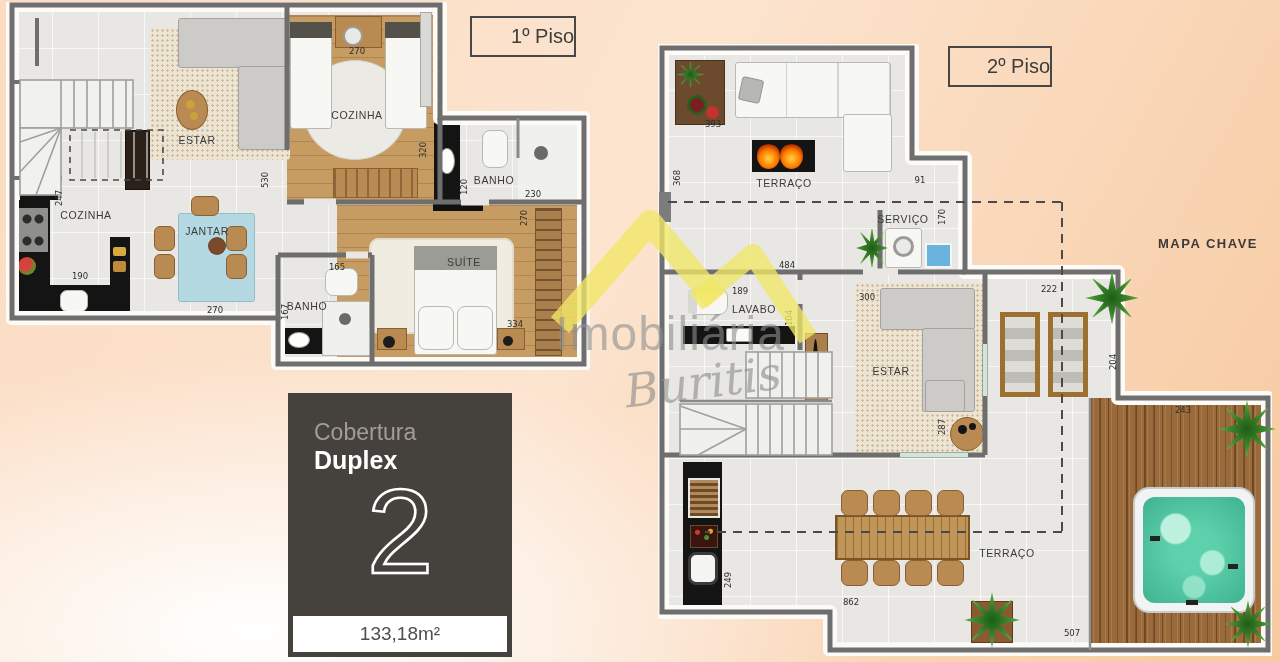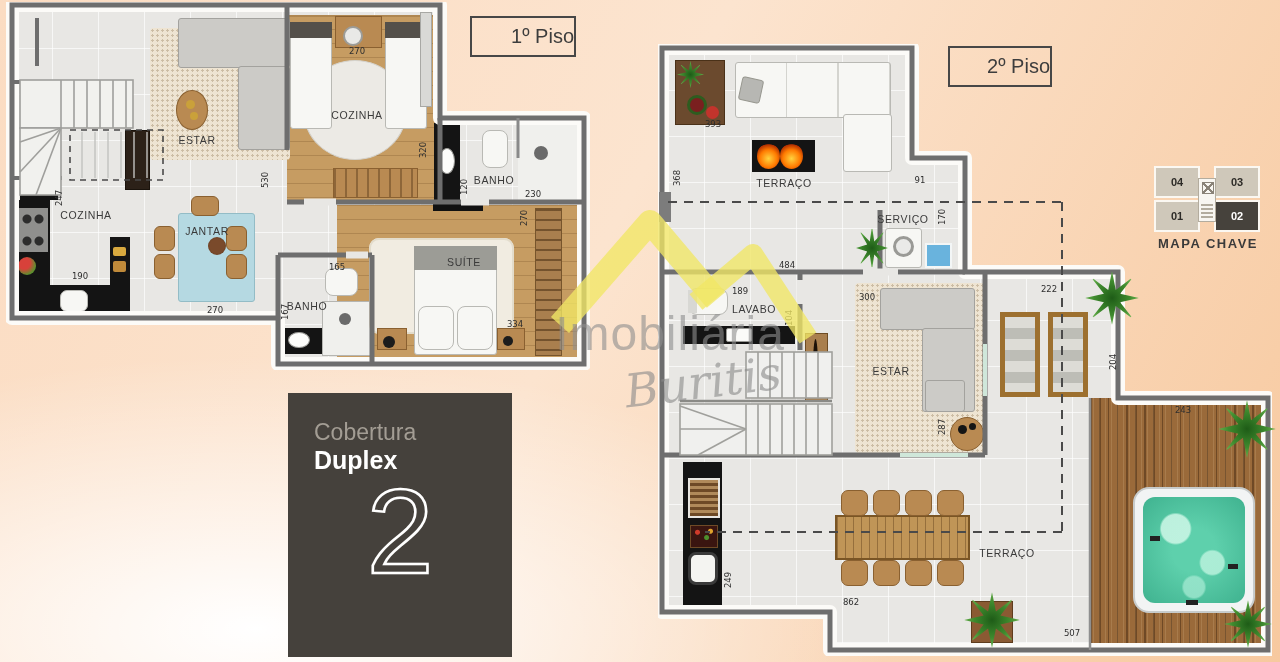--- a/index.html
+++ b/index.html
@@ -326,49 +326,32 @@
 </div>
 
 <div class="piso" style="left:470px;top:16px;width:102px;height:37px;">
   <span>1º Piso</span>
 </div>
 <div class="piso" style="left:948px;top:46px;width:100px;height:37px;">
   <span>2º Piso</span>
 </div>
 
 <div style="position:absolute;left:1146px;top:152px;width:124px;height:102px;z-index:8;">
-  <div style="position:absolute;left:6px;top:6px;width:112px;height:72px;">
-    <div class="km-unit" style="left:2px;top:8px;width:46px;height:32px;">
-        <span>04</span>
-      </div>
-    <div class="km-unit" style="left:62px;top:8px;width:46px;height:32px;">
-        <span>03</span>
-      </div>
-    <div class="km-unit" style="left:2px;top:42px;width:46px;height:32px;">
-        <span>01</span>
-      </div>
-    <div class="km-unit dark" style="left:62px;top:42px;width:46px;height:32px;">
-        <span>02</span>
-      </div>
-    <div style="position:absolute;left:46px;top:20px;width:18px;height:44px;background:#f8f6f1;border:1px solid #b3ac9e;box-sizing:border-box;">
-      <div style="position:absolute;left:3px;top:3px;width:10px;height:10px;border:1px solid #8a8378;background:
-        linear-gradient(45deg,transparent 44%,#8a8378 44% 56%,transparent 56%),
-        linear-gradient(-45deg,transparent 44%,#8a8378 44% 56%,transparent 56%);"></div>
-      <div style="position:absolute;left:2px;bottom:3px;width:12px;height:14px;background:repeating-linear-gradient(180deg,#b3ac9e 0 2px,transparent 2px 4px);"></div>
-    </div>
-  </div>
   <div style="position:absolute;left:0;right:0;top:84px;text-align:center;font-size:13px;font-weight:bold;letter-spacing:1.5px;color:#3a3a3a;">MAPA CHAVE</div>
 </div>
 
 <div id="info-card">
   <div class="cat">Cobertura</div>
   <div class="typ">Duplex</div>
   <svg style="position:absolute;left:52px;top:68px;" width="120" height="130" viewBox="0 0 120 130">
     <text x="60" y="112" text-anchor="middle" font-family="Liberation Sans, sans-serif" font-size="120" fill="none" stroke="#ffffff" stroke-width="2.6">2</text>
   </svg>
+  <div class="foot">
+      <span>133,18m²</span>
+    </div>
 </div>
 
 <svg class="wm" style="left:520px;top:200px;" width="300" height="220" viewBox="0 0 300 220">
   <g>
     <path d="M40,125 L130,22 L196,100" fill="none" stroke="#f1e765" stroke-width="24" stroke-linejoin="round" opacity="0.78"></path>
     <path d="M176,102 L233,54 L288,138" fill="none" stroke="#f1e765" stroke-width="20" stroke-linejoin="round" opacity="0.78"></path>
   </g>
   <text x="150" y="150" text-anchor="middle" font-family="Liberation Sans, sans-serif" font-size="48" letter-spacing="1" fill="#8e8e8e" opacity="0.6">Imobiliária</text>
   <text x="185" y="198" text-anchor="middle" font-family="DejaVu Serif, serif" font-style="italic" font-size="46" fill="#8a8a8a" opacity="0.6" transform="rotate(-7 185 198)">Buritis</text>
 </svg>

